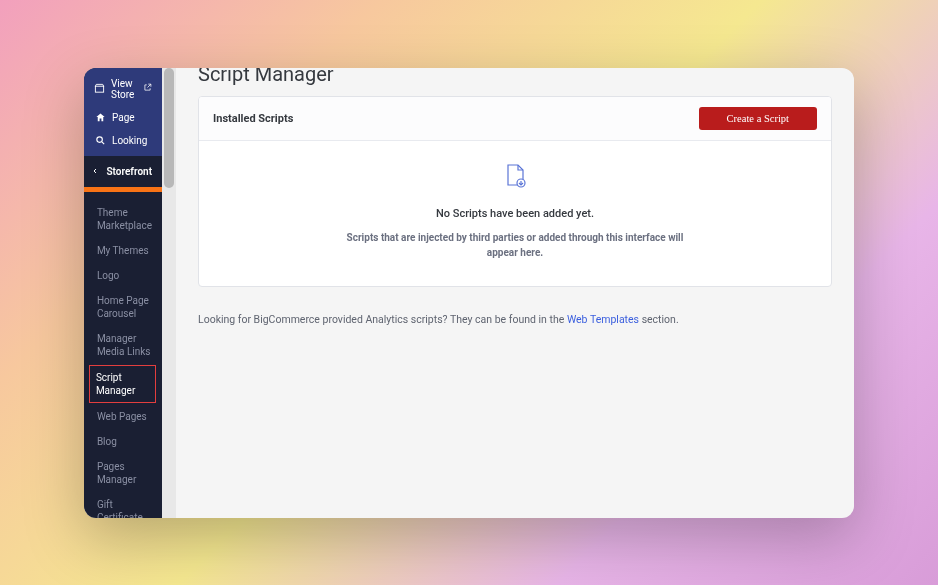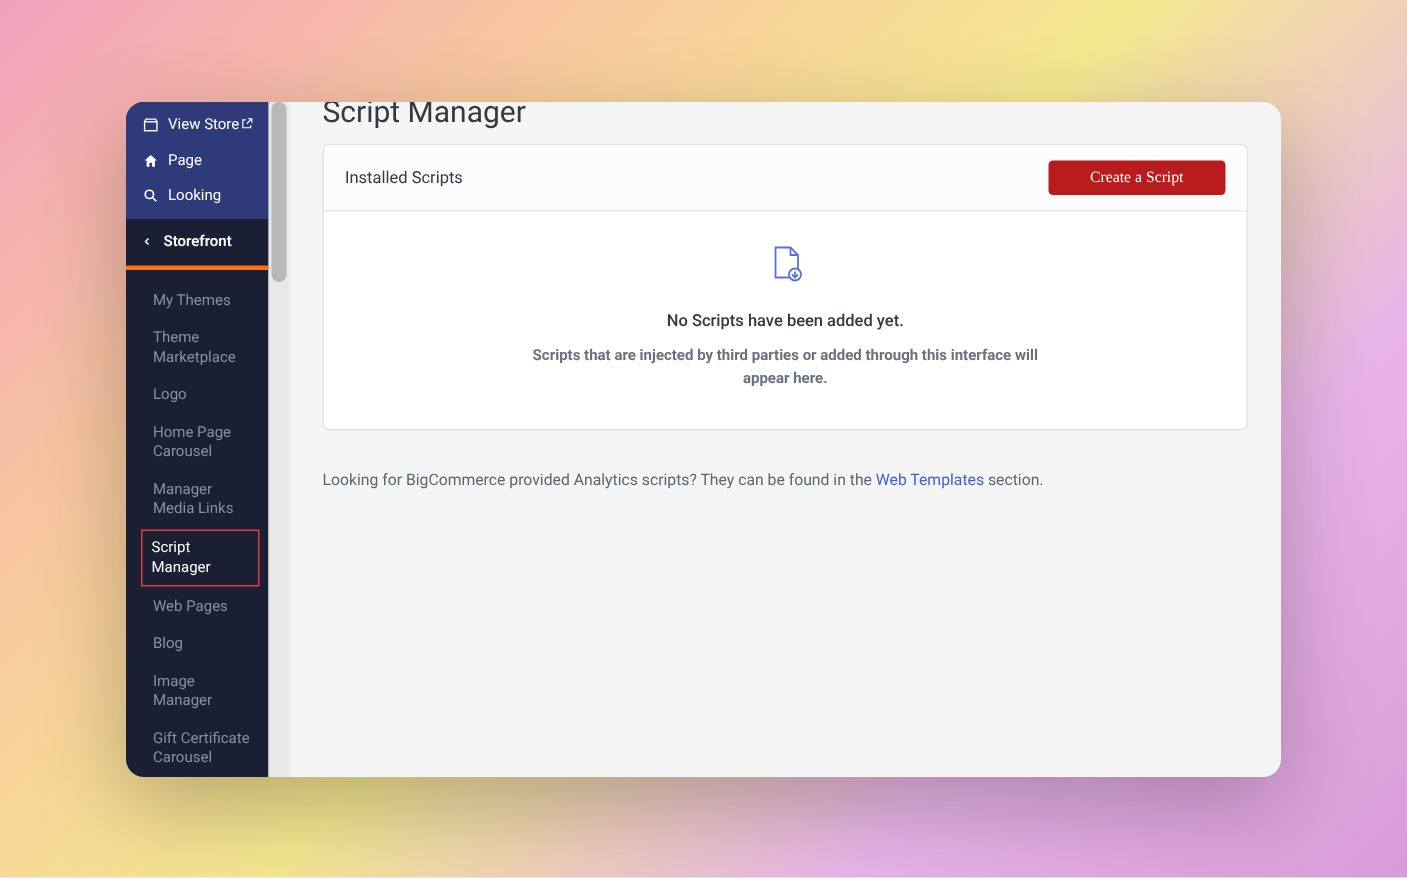--- a/index.html
+++ b/index.html
@@ -21,25 +21,26 @@
       width: 770px;
       height: 450px;
       background: #f5f5f5;
       border-radius: 12px;
       overflow: hidden;
       box-shadow: 0 20px 60px rgba(0,0,0,0.25);
       display: flex;
       position: relative;
     }
     .sidebar {
-      width: 95px;
+      width: 78px;
       background: #1a1f33;
       display: flex;
       flex-direction: column;
       flex-shrink: 0;
+      align-items: flex-end;
     }
     .sidebar-top {
       background: #2e3a7a;
       padding: 4px 0;
     }
     .sidebar-top-item {
       display: flex;
       align-items: center;
       padding: 6px 10px;
       color: #ffffff;
@@ -57,21 +58,21 @@
       margin-left: auto;
     }
     .sidebar-section-header {
       background: #1a1f33;
       padding: 10px 10px;
       color: #ffffff;
       font-size: 10px;
       font-weight: 600;
       display: flex;
       align-items: center;
-      border-bottom: 3px solid #f97316;
+      border-bottom: 5px solid #f97316;
       cursor: pointer;
     }
     .sidebar-section-header .icon {
       width: 10px;
       margin-right: 5px;
       display: flex;
       align-items: center;
     }
     .sidebar-menu {
       padding: 8px 0;
@@ -132,21 +133,21 @@
       display: flex;
       justify-content: space-between;
       align-items: center;
       padding: 10px 14px;
       border-bottom: 1px solid #e8eaef;
       background: #fcfcfd;
     }
     .card-title {
       color: #35393f;
       font-size: 11px;
-      font-weight: 400;
+      font-weight: 700;
     }
     .create-btn {
       background: #b91c1c;
       color: #ffffff;
       border: none;
       padding: 6px 28px;
       font-size: 10.5px;
       border-radius: 3px;
       cursor: pointer;
       font-family: Liberation Serif, serif;
@@ -225,29 +226,29 @@
     <div class="sidebar-section-header">
       <span class="icon">
         <svg width="8" height="8" viewBox="0 0 24 24" fill="none" stroke="#ffffff" stroke-width="3">
             <polyline points="15 18 9 12 15 6"></polyline>
           </svg>
       </span>
       <span>Storefront</span>
     </div>
 
     <div class="sidebar-menu">
+      <div class="sidebar-menu-item">Theme Marketplace</div>
       <div class="sidebar-menu-item">My Themes</div>
-      <div class="sidebar-menu-item">Theme Marketplace</div>
       <div class="sidebar-menu-item">Logo</div>
       <div class="sidebar-menu-item">Home Page Carousel</div>
       <div class="sidebar-menu-item">Manager Media Links</div>
       <div class="sidebar-menu-item active">Script Manager</div>
       <div class="sidebar-menu-item">Web Pages</div>
       <div class="sidebar-menu-item">Blog</div>
-      <div class="sidebar-menu-item">Image Manager</div>
+      <div class="sidebar-menu-item">Pages Manager</div>
       <div class="sidebar-menu-item">Gift Certificate Carousel</div>
     </div>
   </div>
 
   <div class="scroll-track">
     <div class="scroll-thumb"></div>
   </div>
 
   <div class="main-content">
     <h1 class="page-title">Script Manager</h1>

